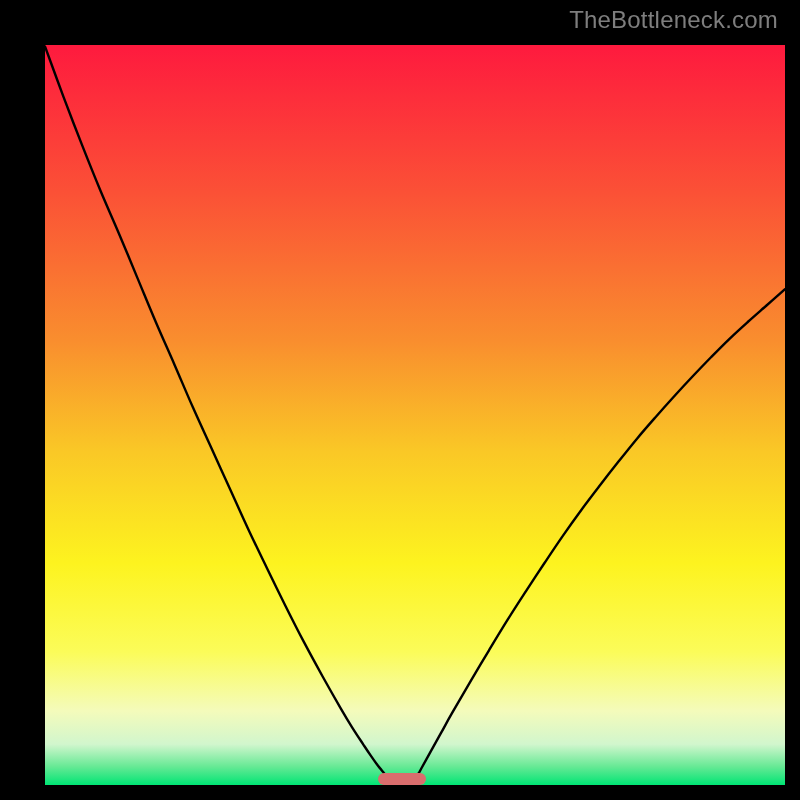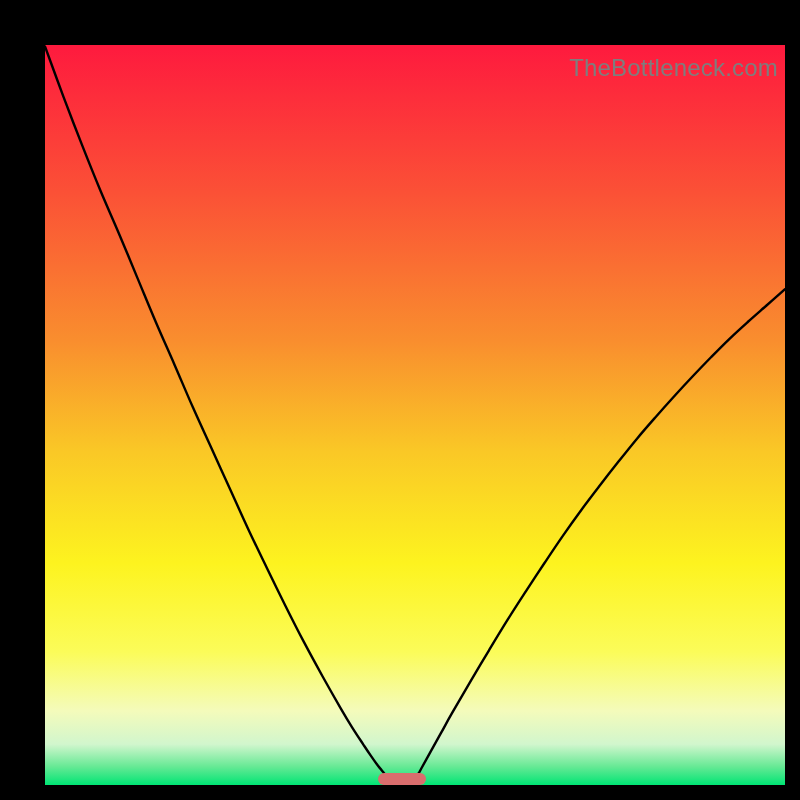--- a/index.html
+++ b/index.html
@@ -42,21 +42,20 @@
   }
   .watermark {
     position: absolute;
     top: 6px;
     right: 22px;
     font-family: Arial, Helvetica, sans-serif;
     font-size: 24px;
     color: #7e7e7e;
     font-weight: 500;
     letter-spacing: 0.2px;
-    margin-top: 48px;
   }
 </style>
 </head>
 <body>
 
 <div class="frame">
   <div class="plot-area">
     <svg class="gradient" viewBox="0 0 740 740" preserveAspectRatio="none">
       <defs>
         <linearGradient id="bg" x1="0" y1="0" x2="0" y2="1">

